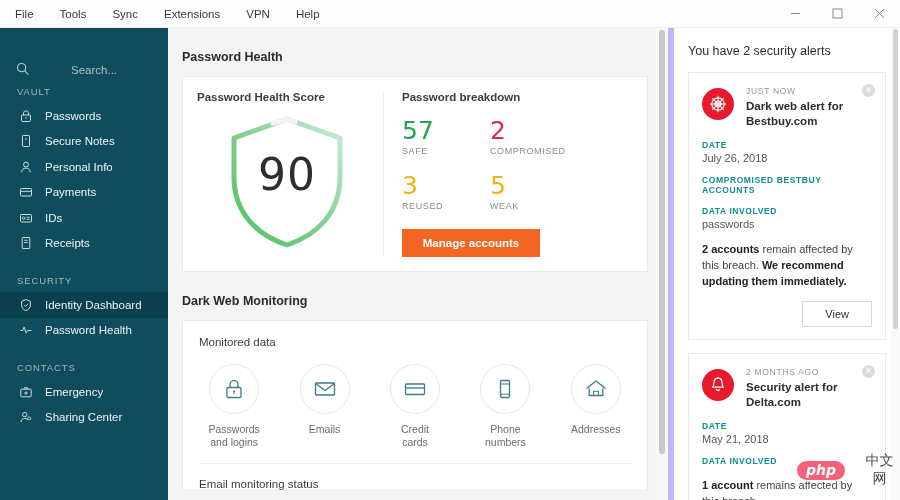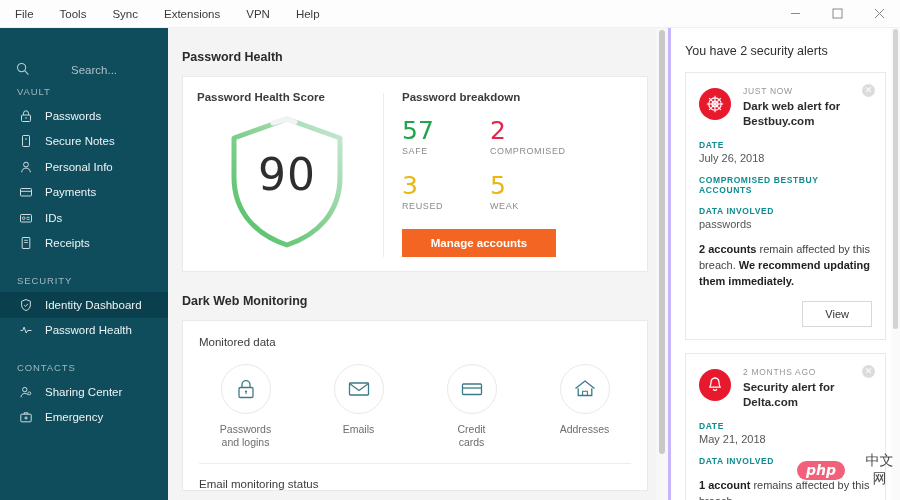--- a/index.html
+++ b/index.html
@@ -70,21 +70,21 @@
   }
   .vdiv { width: 1px; background: #ececec; margin: 16px 0 14px 0; }
   .health-right { flex: 1; padding: 14px 16px 0 18px; }
   .break-grid { display: flex; flex-wrap: wrap; margin-top: 14px; }
   .break-cell { width: 88px; margin-bottom: 16px; }
   .break-num { font-size: 25px; line-height: 28px; font-family: "DejaVu Sans", sans-serif; }
   .break-lbl { font-size: 9px; color: #8b8b8b; letter-spacing: 0.6px; margin-top: 1px; }
   .btn-orange {
     display: block; background: #f26522; color: #fff; border: none;
     font-family: "Liberation Sans", sans-serif; font-size: 11.5px; font-weight: bold;
-    padding: 8px 0; width: 154px; cursor: pointer; text-align: center; margin-top: 2px;
+    padding: 8px 0; width: 138px; cursor: pointer; text-align: center; margin-top: 2px;
   }
 
   
   .dw-card { margin-top: 2px; }
   .dw-head { font-size: 11.5px; color: #3c3c3c; padding: 15px 0 0 16px; }
   .mon-row { display: flex; padding: 16px 6px 14px 6px; }
   .mon-item { flex: 1; display: flex; flex-direction: column; align-items: center; }
   .mon-circle {
     width: 50px; height: 50px; border-radius: 50%; border: 1px solid #e8e8e8;
     display: flex; align-items: center; justify-content: center; color: #3d7b88;
@@ -92,21 +92,21 @@
   .mon-lbl { font-size: 10.5px; color: #6d6d6d; text-align: center; margin-top: 9px; line-height: 13px; }
   .hr-light { height: 1px; background: #ededed; margin: 0 16px; }
   .email-stat { font-size: 11.5px; color: #3c3c3c; padding: 14px 0 0 16px; }
 
   
   .scrollbar { position: absolute; top: 0; right: 0; width: 12px; height: 100%; background: #f7f7f7; }
   .scroll-thumb { position: absolute; top: 2px; left: 3px; width: 6px; height: 424px; background: #c8c8c8; border-radius: 3px; }
 
   
   .alerts {
-    width: 232px; flex: 0 0 232px; background: #ffffff; border-left: 3px solid #c4b5fd;
+    width: 232px; flex: 0 0 232px; background: #ffffff; border-left: 6px solid #c4b5fd;
     padding: 16px 14px 0 14px; overflow: hidden; position: relative;
   }
   .alerts-title { font-size: 12.5px; color: #2e2e2e; margin-bottom: 14px; }
   .alert-card { border: 1px solid #e9e9e9; padding: 13px 13px 12px 13px; margin-bottom: 13px; position: relative; }
   .alert-top { display: flex; }
   .alert-ico {
     width: 32px; height: 32px; border-radius: 50%; background: #e8192c; flex: 0 0 32px;
     display: flex; align-items: center; justify-content: center; margin-top: 2px;
   }
   .alert-head { margin-left: 12px; padding-right: 16px; }
@@ -265,37 +265,37 @@
         </span>
         <span class="nav-label">Password Health</span>
       </div>
 
       <div class="spacer-sm"></div>
       <div class="sec-label">CONTACTS</div>
 
       <div class="nav-item">
         <span class="nav-ico">
           <svg width="14" height="14" viewBox="0 0 14 14">
-              <circle cx="5.8" cy="4.6" r="2.2" fill="none" stroke="#cddde1" stroke-width="1"></circle>
-              <path d="M2 12.3c0-2.4 1.7-3.9 3.8-3.9 1.2 0 2.2.5 2.9 1.3" fill="none" stroke="#cddde1" stroke-width="1"></path>
-              <circle cx="10.3" cy="8.4" r="1.5" fill="none" stroke="#cddde1" stroke-width="0.9"></circle>
-            </svg>
-        </span>
-        <span class="nav-label">Sharing Center</span>
-      </div>
-      <div class="nav-item">
-        <span class="nav-ico">
-          <svg width="14" height="14" viewBox="0 0 14 14">
               <rect x="1.8" y="4.2" width="10.4" height="7.6" rx="0.8" fill="none" stroke="#cddde1" stroke-width="1"></rect>
               <path d="M5.2 4.2V2.8h3.6v1.4" fill="none" stroke="#cddde1" stroke-width="1"></path>
               <line x1="7" y1="6.3" x2="7" y2="9.7" stroke="#cddde1" stroke-width="1"></line>
               <line x1="5.3" y1="8" x2="8.7" y2="8" stroke="#cddde1" stroke-width="1"></line>
             </svg>
         </span>
         <span class="nav-label">Emergency</span>
+      </div>
+      <div class="nav-item">
+        <span class="nav-ico">
+          <svg width="14" height="14" viewBox="0 0 14 14">
+              <circle cx="5.8" cy="4.6" r="2.2" fill="none" stroke="#cddde1" stroke-width="1"></circle>
+              <path d="M2 12.3c0-2.4 1.7-3.9 3.8-3.9 1.2 0 2.2.5 2.9 1.3" fill="none" stroke="#cddde1" stroke-width="1"></path>
+              <circle cx="10.3" cy="8.4" r="1.5" fill="none" stroke="#cddde1" stroke-width="0.9"></circle>
+            </svg>
+        </span>
+        <span class="nav-label">Sharing Center</span>
       </div>
     </div>
 
     <div class="main">
       <div class="main-inner">
 
         <div class="section-title">Password Health</div>
 
         <div class="card health-card">
           <div class="health-left">
@@ -372,20 +372,30 @@
               <div class="mon-circle">
                 <svg width="26" height="26" viewBox="0 0 26 26">
                     <rect x="3.5" y="8" width="19" height="10.5" rx="0.9" fill="none" stroke="#3d7b88" stroke-width="1.3"></rect>
                     <line x1="3.5" y1="12" x2="22.5" y2="12" stroke="#3d7b88" stroke-width="1.3"></line>
                   </svg>
               </div>
               <div class="mon-lbl">Credit<br>cards</div>
             </div>
             <div class="mon-item">
               <div class="mon-circle">
+                <svg width="24" height="24" viewBox="0 0 24 24">
+                    <rect x="7.5" y="3.5" width="9" height="17" rx="1.4" fill="none" stroke="#3d7b88" stroke-width="1.3"></rect>
+                    <line x1="7.5" y1="7" x2="16.5" y2="7" stroke="#3d7b88" stroke-width="1"></line>
+                    <line x1="7.5" y1="17.2" x2="16.5" y2="17.2" stroke="#3d7b88" stroke-width="1"></line>
+                  </svg>
+              </div>
+              <div class="mon-lbl">Phone<br>numbers</div>
+            </div>
+            <div class="mon-item">
+              <div class="mon-circle">
                 <svg width="26" height="26" viewBox="0 0 26 26">
                     <path d="M3.5 12.5L13 5l9.5 7.5" fill="none" stroke="#3d7b88" stroke-width="1.3" stroke-linejoin="round"></path>
                     <path d="M6.2 12.2v7.3h13.6v-7.3" fill="none" stroke="#3d7b88" stroke-width="1.3"></path>
                     <path d="M10.6 19.5v-4.3h4.8v4.3" fill="none" stroke="#3d7b88" stroke-width="1.1"></path>
                   </svg>
               </div>
               <div class="mon-lbl">Addresses</div>
             </div>
           </div>
           <div class="hr-light"></div>

